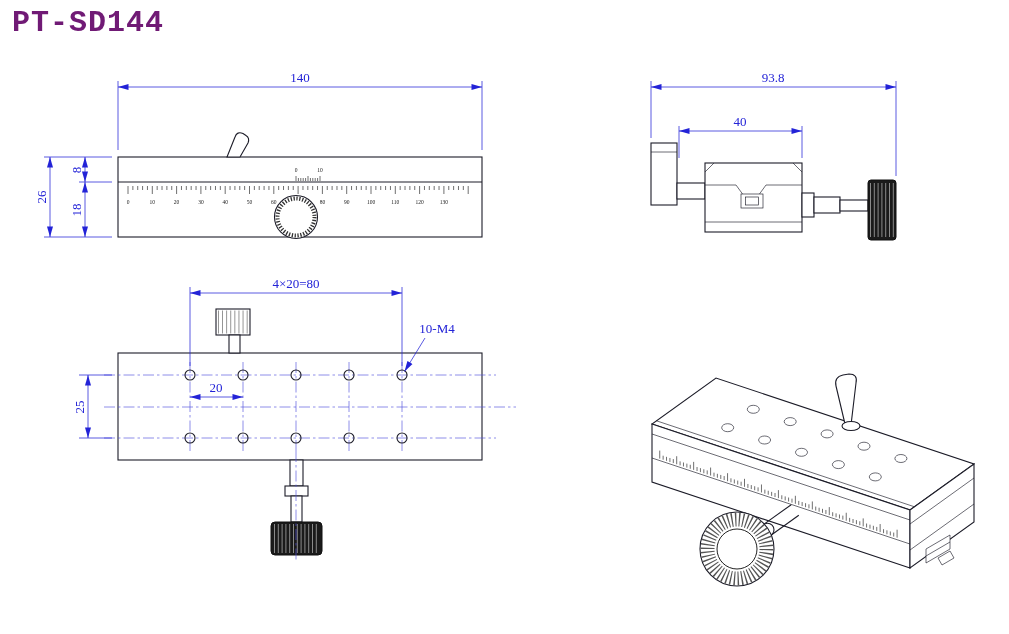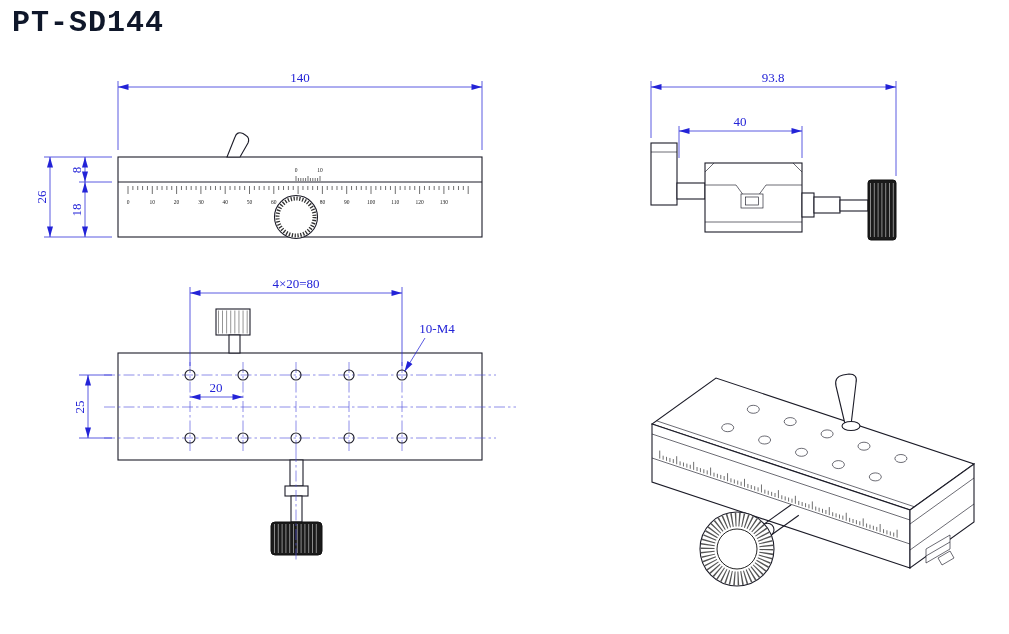--- a/index.html
+++ b/index.html
@@ -1,19 +1,19 @@
 <!DOCTYPE html>
 <html><head>
 <meta charset="utf-8">
 <style>
   html,body{margin:0;padding:0;background:#ffffff;}
   .page{position:relative;width:1009px;height:634px;background:#fff;overflow:hidden;
         font-family:"Liberation Sans",sans-serif;}
   .title{position:absolute;left:12px;top:6px;font-family:"Liberation Mono",monospace;
-         font-weight:bold;font-size:30px;letter-spacing:1px;color:#0f172a;}
+         font-weight:bold;font-size:30px;letter-spacing:1px;color:#701a75;}
   svg{position:absolute;left:0;top:0;}
   .ln{stroke:#1c1c28;stroke-width:1.1;}
   .thin{stroke:#1c1c28;stroke-width:0.65;}
   .dimln{stroke:#2323d7;stroke-width:0.75;fill:none;}
   .ctr{stroke:#5050dd;stroke-width:0.65;stroke-dasharray:11 3 2.5 3;fill:none;}
   .tick{stroke:#222;stroke-width:0.65;}
   .dim{fill:#2323d7;font:13px "Liberation Serif",serif;text-anchor:middle;}
   .ruler-num{fill:#222;font:5.5px "Liberation Serif",serif;text-anchor:middle;}
   .knurl{stroke:#333;stroke-dasharray:1.3 1.6;fill:none;}
   .knurl2{stroke:#555;stroke-dasharray:1.3 2.4;fill:none;}

